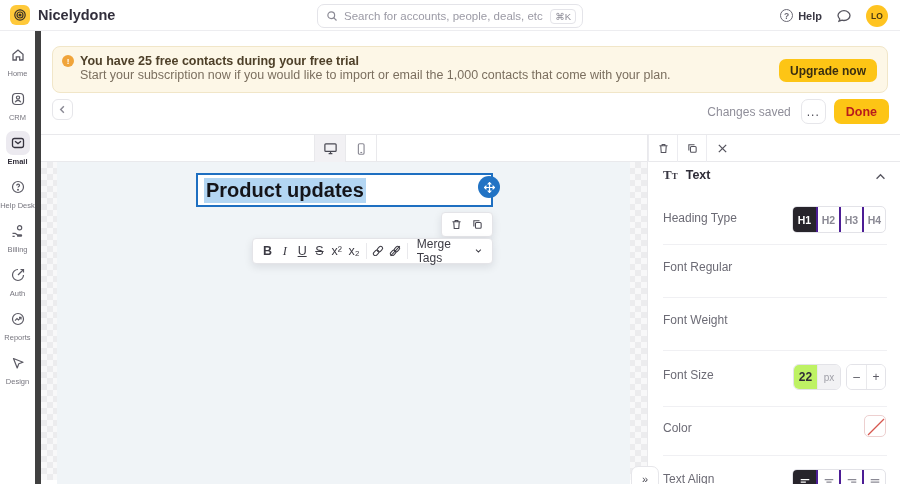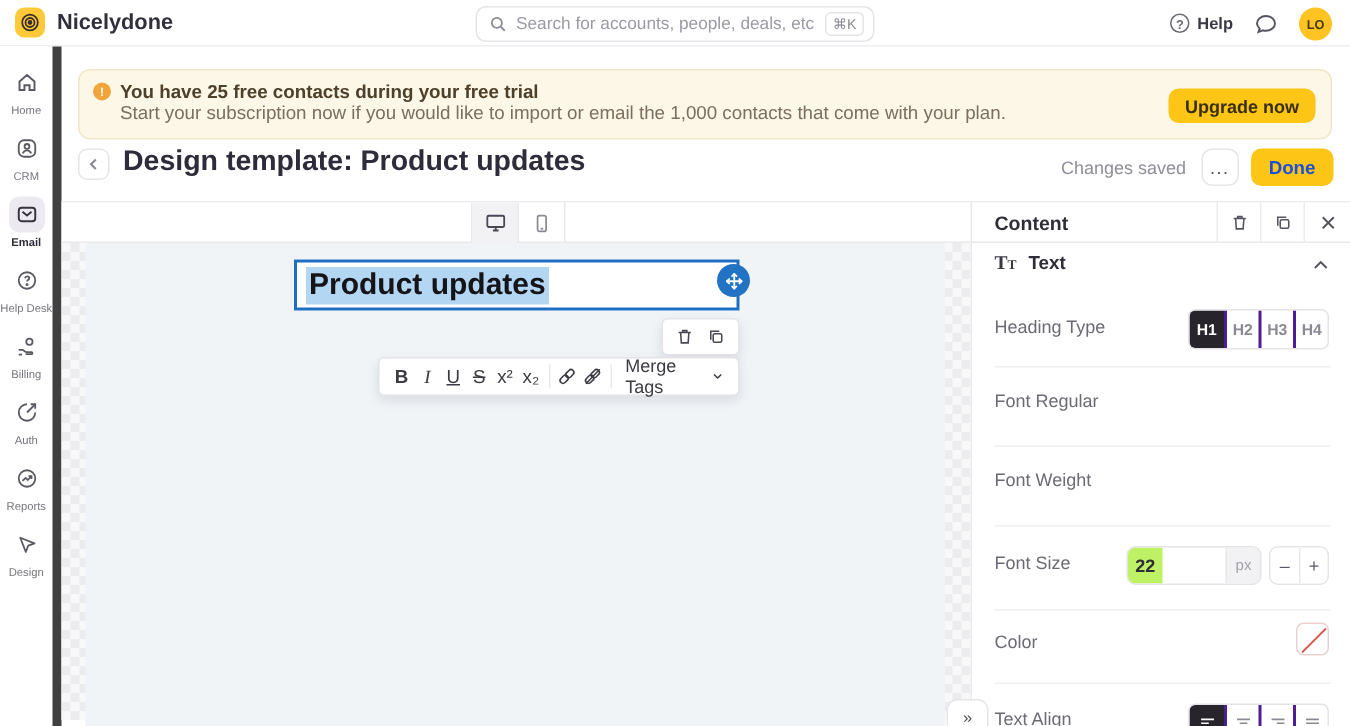--- a/index.html
+++ b/index.html
@@ -54,21 +54,21 @@
   
   .back-btn { position:absolute; left:52px; top:99px; width:21px; height:21px; border:1px solid #e6e6ea;
               border-radius:6px; background:#fff; display:flex; align-items:center; justify-content:center; cursor:pointer; }
   .page-title { position:absolute; left:82px; top:97px; font-size:19px; font-weight:700; color:#2e2b3a; }
   .header-right { position:absolute; right:11px; top:99px; display:flex; align-items:center; gap:8px; }
   .status-text { font-size:12px; color:#8f8e99; margin-right:2px; }
   .more-btn { width:25px; height:25px; border:1px solid #e6e6ea; border-radius:7px; background:#fff;
               font-size:12px; color:#4a4953; letter-spacing:1px; cursor:pointer; line-height:10px;
               font-family:"Liberation Sans", sans-serif; }
   .done-btn { height:25px; padding:0 12px; background:#fdc515; border:none; border-radius:7px;
-              font-size:12.5px; font-weight:700; color:#1d4ed8; cursor:pointer;
+              font-size:12.5px; font-weight:700; color:#b91c1c; cursor:pointer;
               font-family:"Liberation Sans", sans-serif; }
 
   
   .ws-divider { position:absolute; left:41px; top:134px; width:859px; height:1px; background:#e9e9ec; }
   .canvas-toolbar { position:absolute; left:41px; top:135px; width:606px; height:27px; background:#fff;
                     border-bottom:1px solid #e9e9ec; }
   .ct-div { position:absolute; top:0; width:1px; height:27px; background:#e9e9ec; }
   .ct-cell { position:absolute; top:0; width:30px; height:27px; display:flex; align-items:center;
              justify-content:center; cursor:pointer; }
   .ct-cell.on { background:#f2f1f4; }
@@ -125,21 +125,21 @@
   .select { position:absolute; right:14px; height:30px; border:1px solid #e3e3e8; border-radius:7px;
             background:#fff; display:flex; align-items:center; gap:7px; padding:0 9px; font-size:12px;
             color:#3c3b44; font-weight:600; cursor:pointer; }
   .caret { width:0; height:0; border-left:3.5px solid transparent; border-right:3.5px solid transparent;
            border-top:4px solid #4a4953; }
   .numgrp { position:absolute; display:flex; border:1px solid #e3e3e8; border-radius:6px; overflow:hidden; height:26px; }
   .numgrp .num { width:23px; display:flex; align-items:center; justify-content:center; background:#bef264; }
   .numgrp .num input { width:100%; border:none; outline:none; text-align:center; font-size:12px;
                        font-weight:700; color:#2f2d38; font-family:"Liberation Sans", sans-serif; background:transparent; }
   .numgrp .unit { width:23px; display:flex; align-items:center; justify-content:center; background:#f2f2f4;
-                  border-left:1px solid #e9e9ec; font-size:10px; color:#a0a0a8;margin-left:42px; }
+                  border-left:1px solid #e9e9ec; font-size:10px; color:#a0a0a8; }
   .stepper { position:absolute; display:flex; border:1px solid #e3e3e8; border-radius:6px; overflow:hidden; height:26px; }
   .stepper .st { width:19px; display:flex; align-items:center; justify-content:center; background:#fff;
                  font-size:12px; color:#5b5a64; cursor:pointer; }
   .stepper .st + .st { border-left:1px solid #e9e9ec; }
   .swatch { position:absolute; right:14px; width:22px; height:22px; background:#fff; border:1px solid #edd0d0;
             border-radius:5px; overflow:hidden; cursor:pointer; }
   .collapse-btn { position:absolute; left:631px; top:466px; width:28px; height:26px; background:#fff;
                   border:1px solid #e6e6ea; border-radius:7px; font-size:11px; color:#4a4953;
                   display:flex; align-items:center; justify-content:center; z-index:5; cursor:pointer; }
 </style>
@@ -265,21 +265,20 @@
     <div class="banner-title">You have 25 free contacts during your free trial</div>
     <div class="banner-body">Start your subscription now if you would like to import or email the 1,000 contacts that come with your plan.</div>
     <button class="upgrade-btn">Upgrade now</button>
   </div>
 
   <div class="back-btn">
     <svg width="9" height="9" viewBox="0 0 10 10" fill="none" stroke="#8a8994" stroke-width="1.6">
       <path d="M6.5 1.5 3 5l3.5 3.5"></path>
     </svg>
   </div>
-  <div class="page-title">Design template: Product updates</div>
   <div class="header-right">
     <span class="status-text">Changes saved</span>
     <button class="more-btn">...</button>
     <button class="done-btn">Done</button>
   </div>
 
   <div class="ws-divider"></div>
   <div class="canvas-toolbar">
     <div class="ct-div" style="left:273px"></div>
     <div class="ct-cell on" style="left:274px">
@@ -356,21 +355,20 @@
         <span>Merge Tags</span>
         <svg width="8" height="6" viewBox="0 0 10 7" fill="none" stroke="#3c3b44" stroke-width="1.5">
           <path d="M1.5 1.5 5 5l3.5-3.5"></path>
         </svg>
       </span>
     </div>
   </div>
 
   <div class="panel">
     <div class="panel-header">
-      <span class="panel-title">Content</span>
       <span class="ph-cell">
         <svg width="13" height="13" viewBox="0 0 16 16" fill="none" stroke="#55545e" stroke-width="1.3">
           <path d="M3 4.5h10M6.3 4.5V3h3.4v1.5M4.6 4.5l.6 8.5h5.6l.6-8.5"></path>
         </svg>
       </span>
       <span class="ph-cell">
         <svg width="13" height="13" viewBox="0 0 16 16" fill="none" stroke="#55545e" stroke-width="1.3">
           <rect x="5.5" y="5.5" width="7" height="7" rx="1.2"></rect>
             <path d="M10.5 3.5h-7v7"></path>
         </svg>

